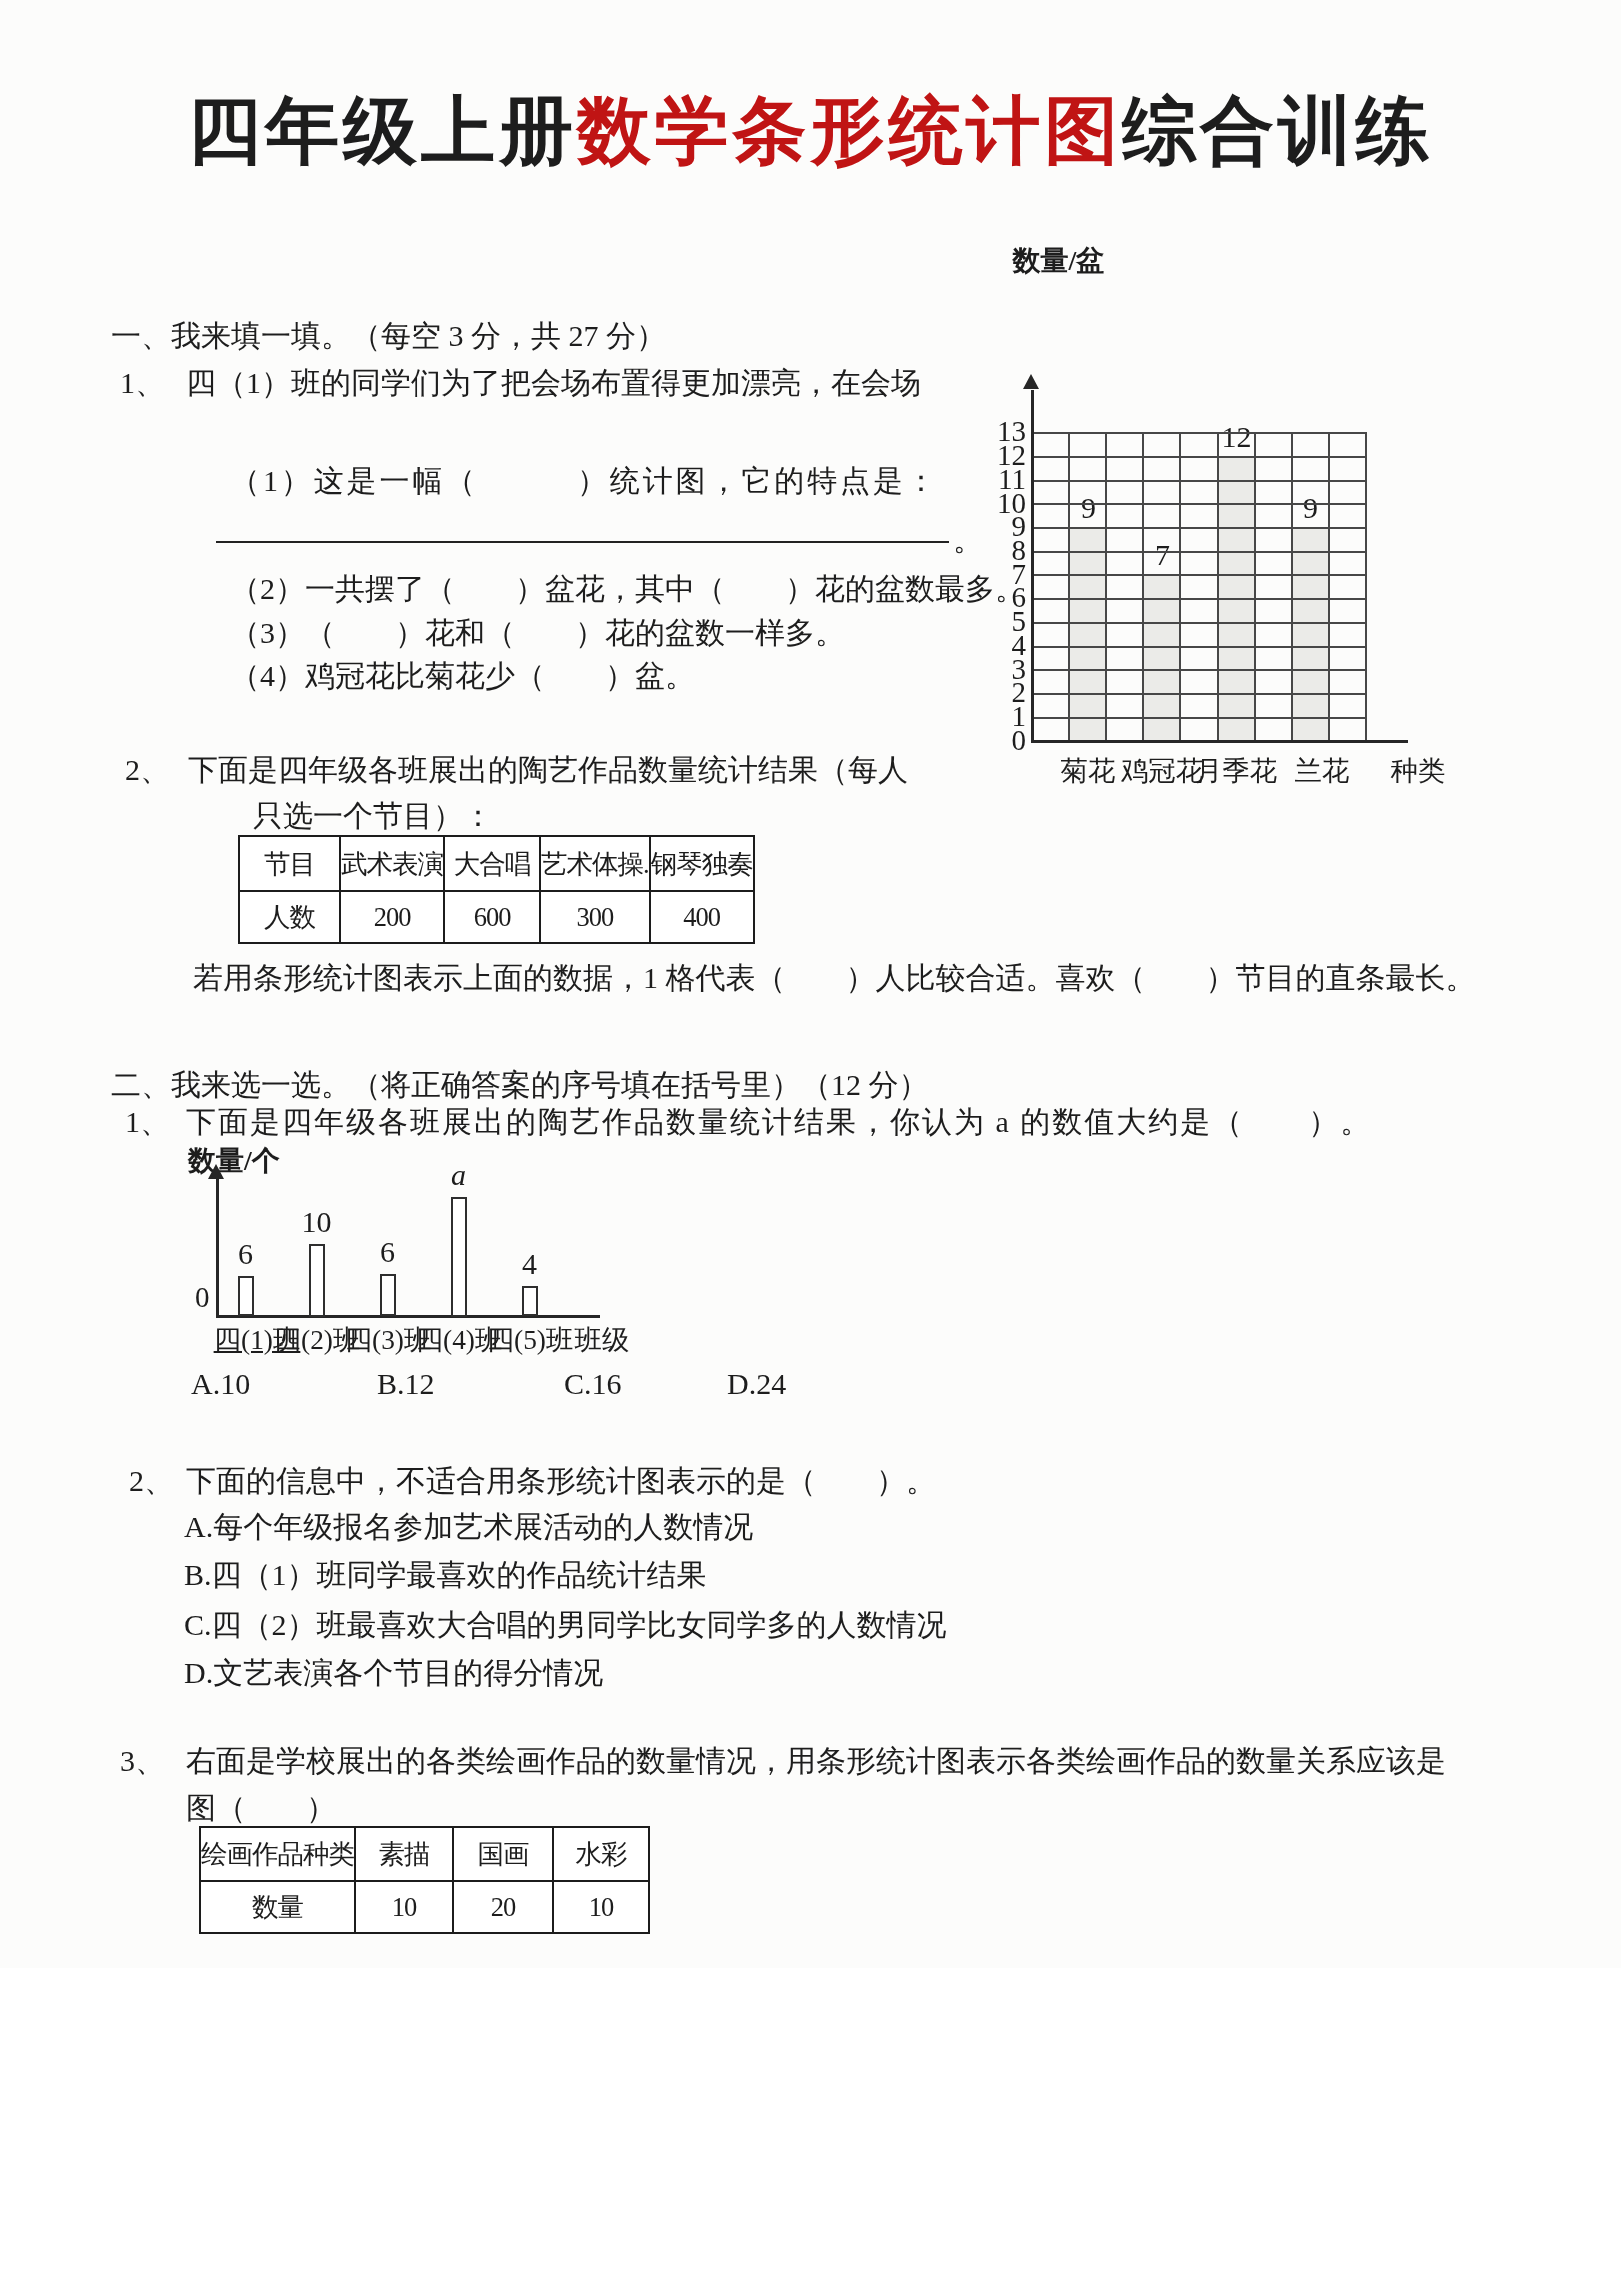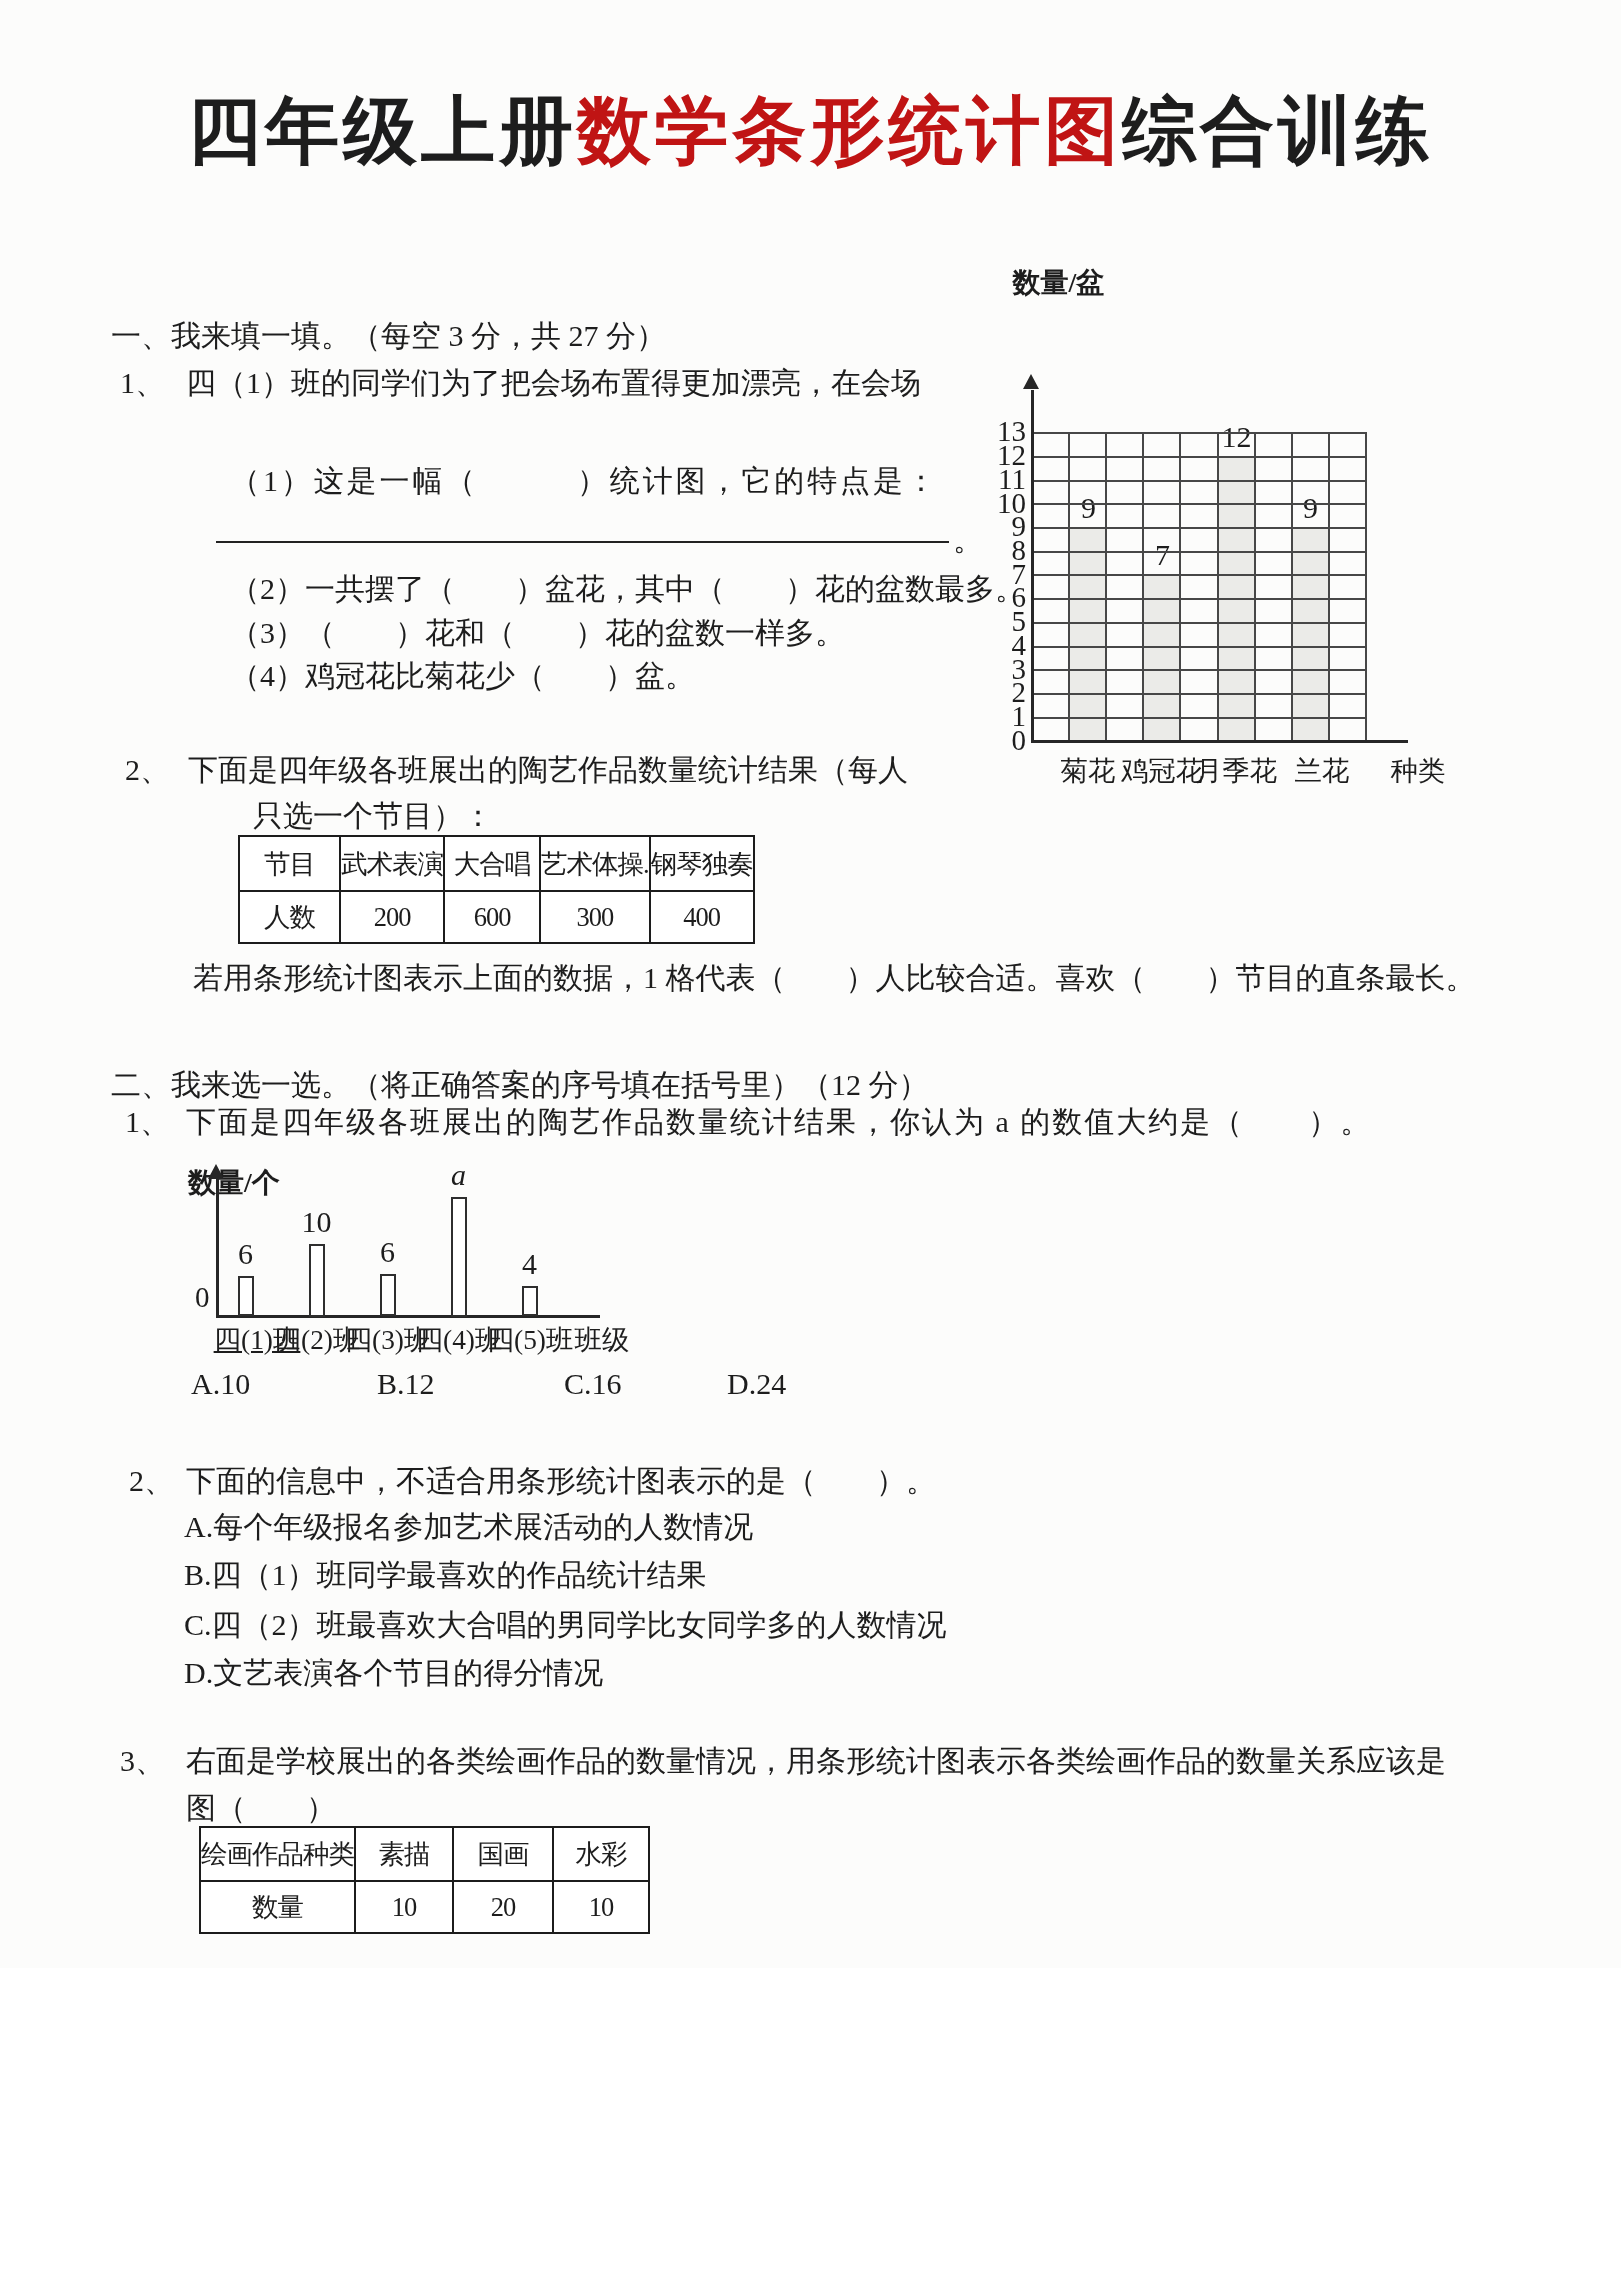--- a/index.html
+++ b/index.html
@@ -17,21 +17,21 @@
   .line{ position:absolute; font-size:30px; white-space:nowrap; }
   .ls3{ letter-spacing:2.9px; }
   .ls2{ letter-spacing:2px; }
   .blankline{ position:absolute; border-bottom:2px solid #222; height:27.4px; }
   .wtable{ position:absolute; border-collapse:collapse; table-layout:fixed; background:#fff; }
   .wtable td{
     border:2.9px solid #1c1c1c; text-align:center; vertical-align:middle;
     font-size:26.5px; letter-spacing:-1px; padding:0; white-space:nowrap; overflow:visible;
   }
   .chart{ position:absolute; }
-  .c-ylab{ position:absolute; font-size:28px; font-weight:bold; white-space:nowrap;margin-top:22px; }
+  .c-ylab{ position:absolute; font-size:28px; font-weight:bold; white-space:nowrap; }
   .c1bar{ position:absolute; }
   .c2bar{ position:absolute; background:#fff; border:2px solid #2e2e2e; box-sizing:border-box; }
   .chl{ position:absolute; height:2px; background:#474747; }
   .cvl{ position:absolute; width:2px; background:#474747; }
   .cax-v{ position:absolute; width:2.9px; background:#262626; }
   .cax-h{ position:absolute; height:2.9px; background:#262626; }
   .c-arrow{ position:absolute; width:0; height:0;
     border-left:8.8px solid transparent; border-right:8.8px solid transparent;
     border-bottom:15.7px solid #262626; }
   .c-ytick{ position:absolute; width:31px; text-align:right; font-size:29px; }

